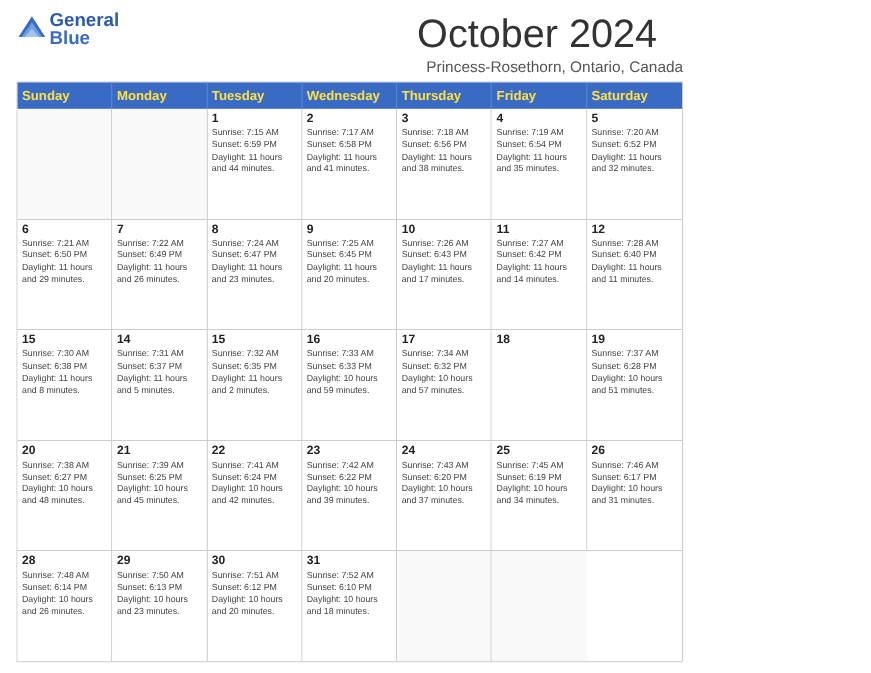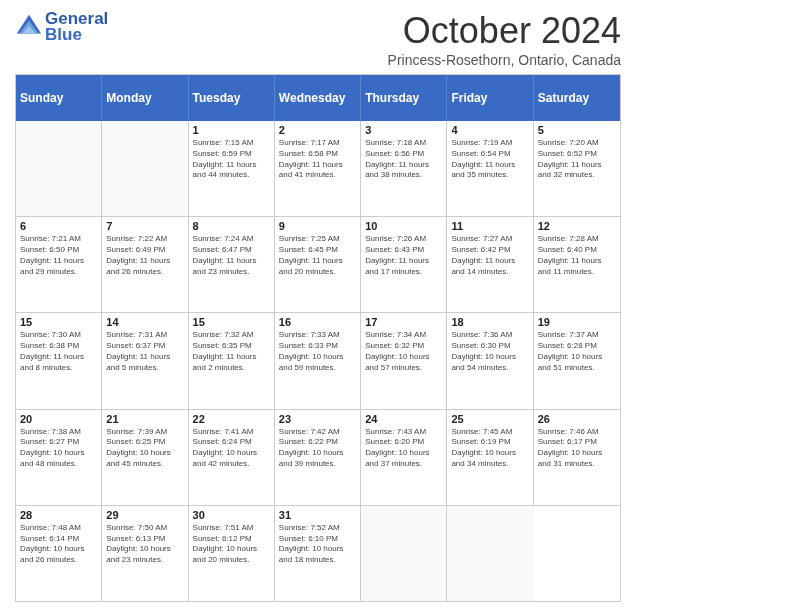--- a/index.html
+++ b/index.html
@@ -32,21 +32,21 @@
       font-weight: bold;
       color: #2a5caa;
       line-height: 1.1;
     }
     .logo-icon {
       width: 28px;
       height: 28px;
       margin-right: 2px;
     }
     .title-block {
-      text-align: right;
+      text-align: center;
     }
     .month-title {
       font-size: 36px;
       color: #333;
       font-weight: normal;
     }
     .subtitle {
       font-size: 14px;
       color: #555;
       margin-left: 32px;
@@ -56,24 +56,24 @@
       display: flex;
       flex-direction: column;
       border: 1px solid #ccc;
     }
     .cal-header {
       display: grid;
       grid-template-columns: repeat(7, 1fr);
       background: #3a6bc4;
     }
     .cal-header-cell {
-      color: #ffffff;
+      color: #fde047;
       font-size: 12px;
       font-weight: bold;
-      padding: 16px 4px;
+      padding: 5px 4px;
       text-align: left;
       border-right: 1px solid #5a85d4;
     }
     .cal-header-cell:last-child { border-right: none; }
     .cal-body {
       flex: 1;
       display: flex;
       flex-direction: column;
     }
     .cal-row {
@@ -209,21 +209,20 @@
           <div class="cal-cell">
             <span class="day-num">16</span>
             <div class="cell-text">Sunrise: 7:33 AM<br>Sunset: 6:33 PM<br>Daylight: 10 hours and 59 minutes.</div>
           </div>
           <div class="cal-cell">
             <span class="day-num">17</span>
             <div class="cell-text">Sunrise: 7:34 AM<br>Sunset: 6:32 PM<br>Daylight: 10 hours and 57 minutes.</div>
           </div>
           <div class="cal-cell">
             <span class="day-num">18</span>
-            <div class="cell-text">Sunrise: 7:36 AM<br>Sunset: 6:30 PM<br>Daylight: 10 hours and 54 minutes.</div>
           </div>
           <div class="cal-cell">
             <span class="day-num">19</span>
             <div class="cell-text">Sunrise: 7:37 AM<br>Sunset: 6:28 PM<br>Daylight: 10 hours and 51 minutes.</div>
           </div>
         </div>
         <div class="cal-row">
           <div class="cal-cell">
             <span class="day-num">20</span>
             <div class="cell-text">Sunrise: 7:38 AM<br>Sunset: 6:27 PM<br>Daylight: 10 hours and 48 minutes.</div>

